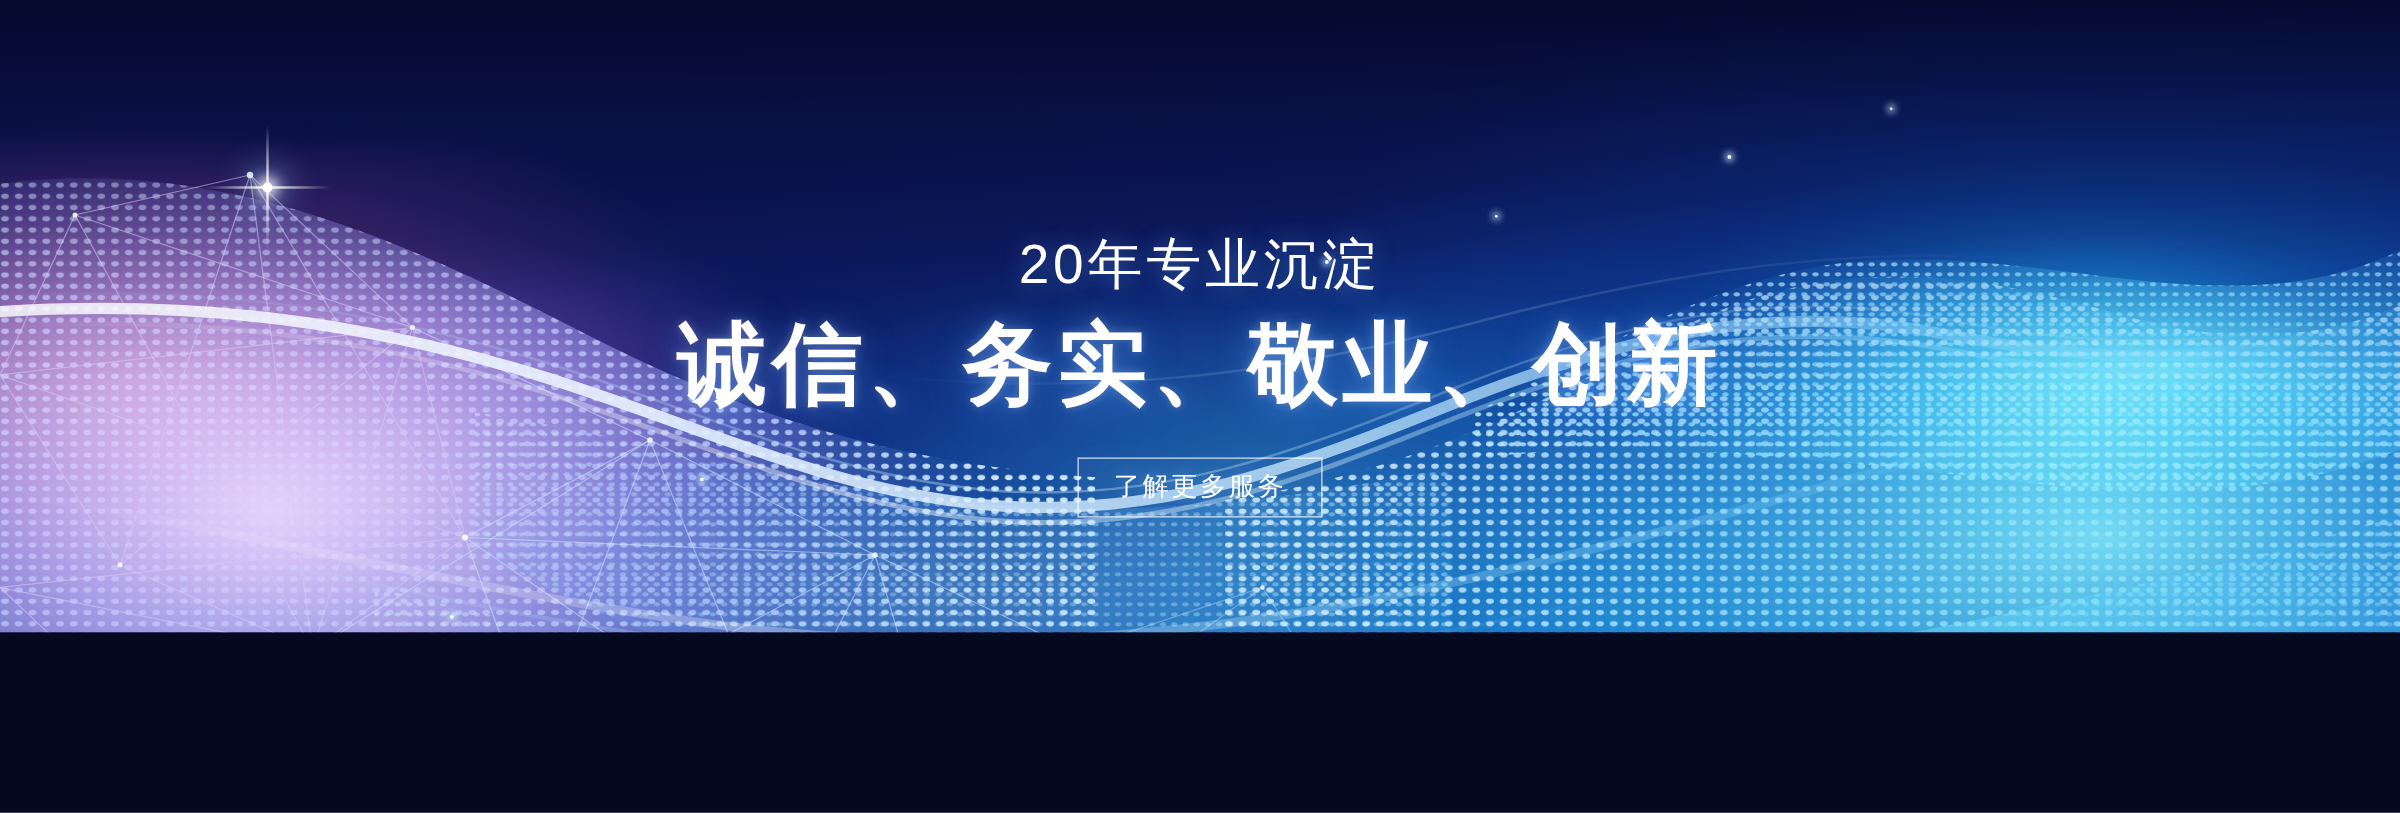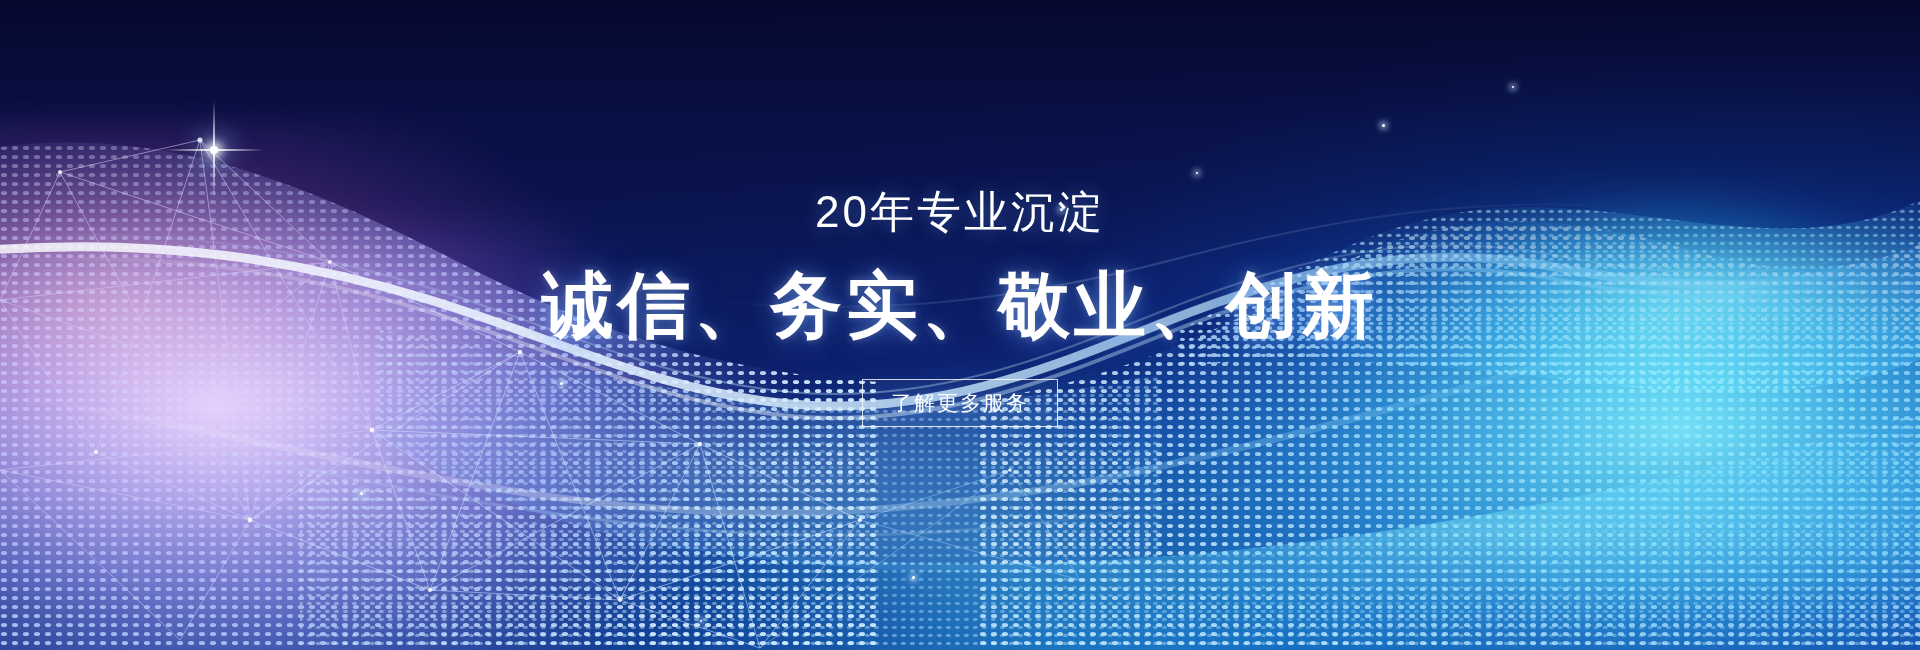--- a/index.html
+++ b/index.html
@@ -1,20 +1,20 @@
 <!DOCTYPE html>
 <html><head>
 <meta charset="utf-8">
 <style>
   html,body{margin:0;padding:0;background:#05091f;}
   body{font-family:"Liberation Sans","DejaVu Sans",sans-serif;}
 
   .banner{
     position:relative;
-    width:1920px;height:650px;
+    width:1920px;height:506px;
     overflow:hidden;
     background:#0b1342;
   }
 
   
   .bg-base{
     position:absolute;inset:0;
     background:
       radial-gradient(ellipse 1100px 620px at 62% 118%, #1176c9 0%, rgba(14,78,160,0.55) 38%, rgba(10,35,110,0.0) 72%),
       radial-gradient(ellipse 900px 520px at 88% 62%, #0f6ec2 0%, rgba(12,70,170,0.45) 42%, rgba(8,30,100,0) 75%),
@@ -102,21 +102,21 @@
   .headline-sub{
     font-size:44px;
     font-weight:400;
     color:#ffffff;
     letter-spacing:3px;
     line-height:1.2;
     text-shadow:0 0 18px rgba(110,180,255,0.45);
     white-space:nowrap;
   }
   .headline-main{
-    margin-top:25px;
+    margin-top:12px;
     font-size:72px;
     font-weight:700;
     color:#ffffff;
     letter-spacing:4px;
     line-height:1.15;
     text-shadow:0 2px 26px rgba(90,160,255,0.55),0 0 8px rgba(255,255,255,0.25);
     white-space:nowrap;
   }
   .cta-wrap{
     margin-top:32px;

